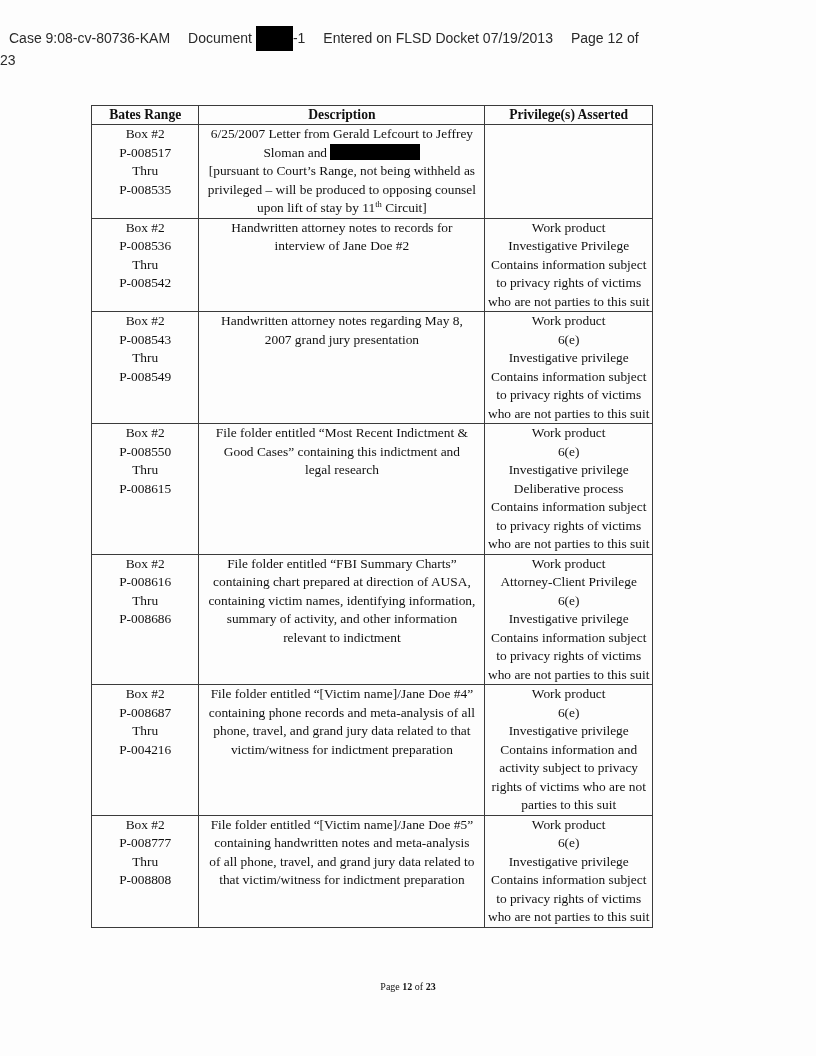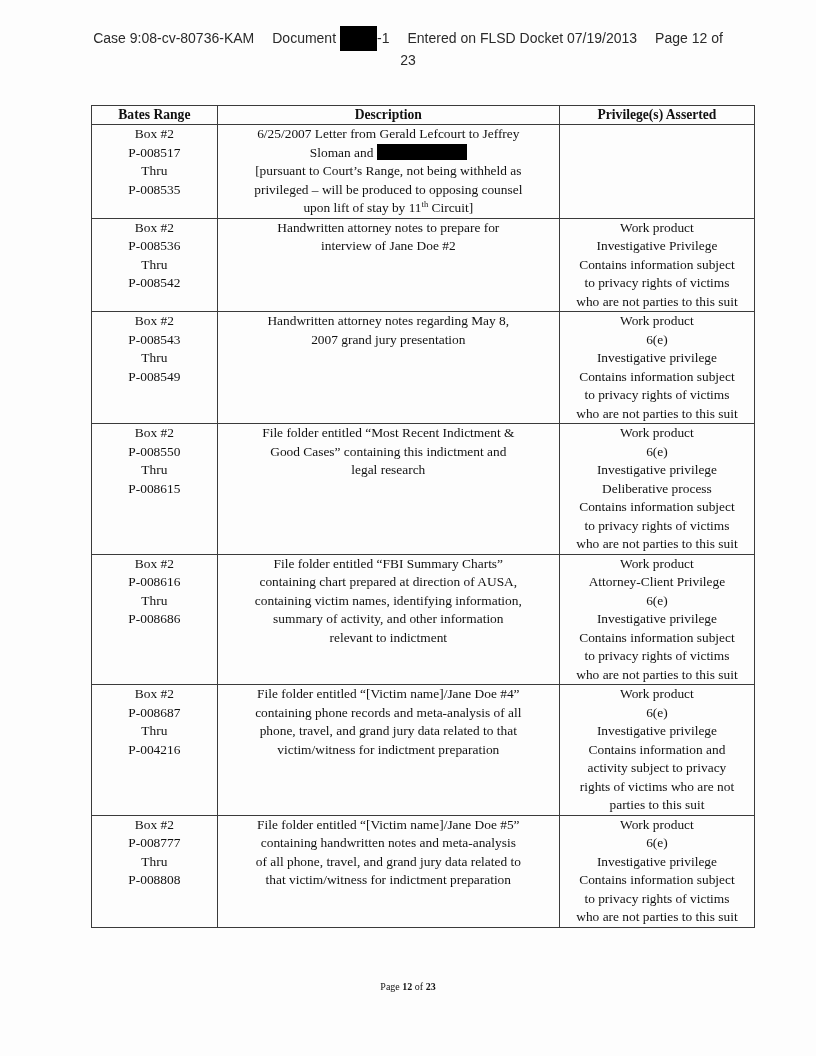--- a/index.html
+++ b/index.html
@@ -8,32 +8,31 @@
     position:relative;
     width:816px; height:1056px;
     background:#fdfdfd;
     margin:0 auto;
     overflow:hidden;
     color:#1b1b1b;
   }
   
   .docket-header {
     position:absolute; top:26px; left:0; width:100%;
-    text-align:center;
     font-family:"Liberation Sans", sans-serif;
     font-size:14px; line-height:19px; color:#2a2a2a;
   }
   .docket-line1 { white-space:nowrap; }
   .docket-header .seg { margin:0 9px; }
   .redaction { background:#000; display:inline-block; }
   .header-redaction { width:37px; height:25px; vertical-align:-8px; margin-left:4px; }
   
   table.privilege-table {
     position:absolute; left:91px; top:105px;
-    width:664px;
+    width:562px;
     border-collapse:collapse;
     font-family:"Liberation Serif", serif;
     font-size:13.4px; line-height:18.5px;
     color:#111;
     padding-left:6px;
   }
   table.privilege-table col.c1 { width:127px; }
   table.privilege-table col.c2 { width:346px; }
   table.privilege-table col.c3 { width:197px; }
   table.privilege-table th, table.privilege-table td {
@@ -100,21 +99,21 @@
           <td></td>
         </tr>
         <tr>
           <td>
             <div class="cline">Box #2</div>
             <div class="cline">P-008536</div>
             <div class="cline">Thru</div>
             <div class="cline">P-008542</div>
           </td>
           <td>
-            <div class="cline">Handwritten attorney notes to prepare for</div>
+            <div class="cline">Handwritten attorney notes to records for</div>
             <div class="cline">interview of Jane Doe #2</div>
           </td>
           <td>
             <div class="cline">Work product</div>
             <div class="cline">Investigative Privilege</div>
             <div class="cline">Contains information subject</div>
             <div class="cline">to privacy rights of victims</div>
             <div class="cline">who are not parties to this suit</div>
           </td>
         </tr>

